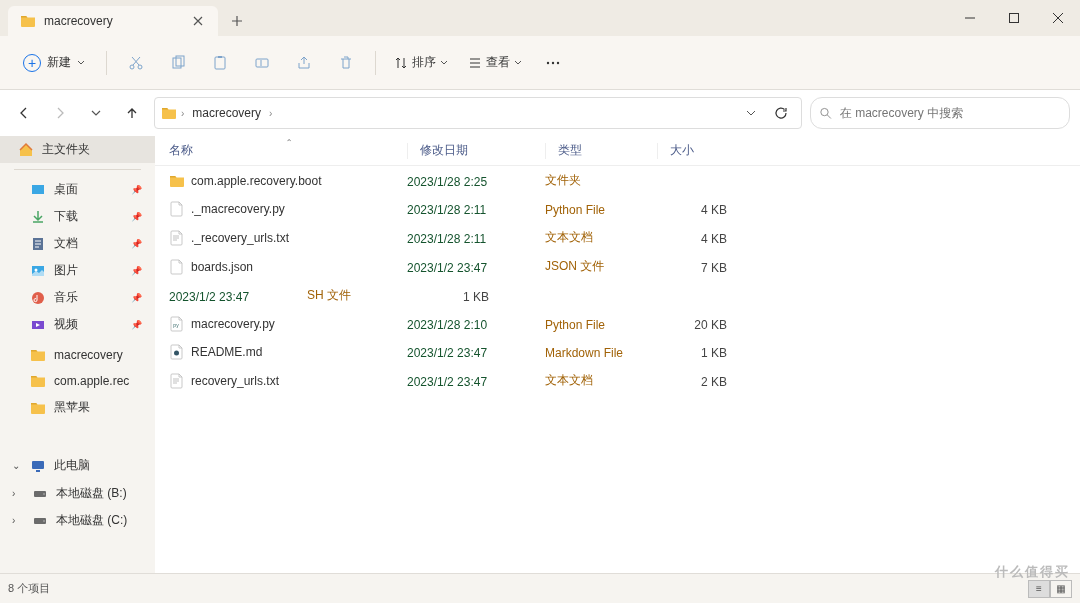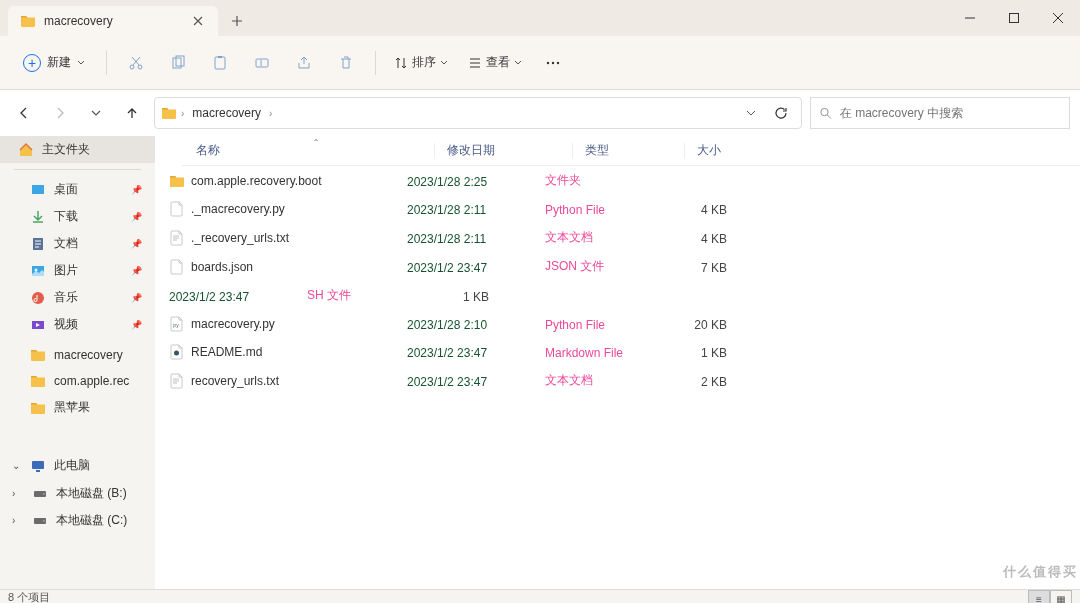--- a/index.html
+++ b/index.html
@@ -24,56 +24,56 @@
 .sort-btn, .view-btn { display: flex; align-items: center; gap: 4px; padding: 4px 8px; cursor: pointer; color: #333; }
 
 
 .addr-row { height: 46px; background: #fff; display: flex; align-items: center; padding: 0 10px; gap: 8px; }
 .nav-btn { width: 28px; height: 28px; display: flex; align-items: center; justify-content: center; color: #666; cursor: pointer; }
 .nav-btn.disabled { color: #bbb; }
 .addr-box { flex: 1; border: 1px solid #ddd; border-radius: 4px; height: 32px; display: flex; align-items: center; padding: 0 6px; background: #fff; }
 .addr-sep { color: #888; margin: 0 4px; font-size:10px; }
 .addr-seg { padding: 2px 4px; cursor: pointer; }
 .addr-right { margin-left: auto; display: flex; gap: 2px; }
-.search-box { width: 260px; border: 1px solid #ddd; border-radius: 0; height: 32px; display: flex; align-items: center; padding: 0 8px; color: #888; gap: 8px; }
+.search-box { width: 260px; border: 1px solid #ddd; border-radius: 12px; height: 32px; display: flex; align-items: center; padding: 0 8px; color: #888; gap: 8px; }
 .search-box input { border: none; outline: none; width: 100%; font-size: 12px; color: #555; background: transparent; }
 
 
 .main { flex: 1; display: flex; background: #fff; min-height: 0; }
 .sidebar { width: 155px; background: #f6f4f0; display: flex; flex-direction: column; padding-top: 0; font-size: 12px; overflow: hidden; }
 .side-item { display: flex; align-items: center; gap: 8px; padding: 5px 12px 5px 30px; cursor: pointer; color: #333; position: relative; white-space: nowrap; overflow: hidden; }
 .side-item.active { background: #e7e4df; font-weight: 400; }
 .side-item.top { padding-left: 18px; }
 .pin { margin-left: auto; color: #888; font-size: 9px; }
 .side-sep { height: 1px; background: #ddd8d0; margin: 6px 14px; }
 .side-heading { display:flex; align-items:center; gap:8px; padding:6px 10px 6px 12px; cursor:pointer; }
 .chev { font-size: 10px; color:#555; width:10px; }
 
 .filepane { flex: 1; display: flex; flex-direction: column; }
-.cols { display: flex; padding: 6px 0 6px 14px; border-bottom: 1px solid #eee; color: #335; margin-left: 27px; }
+.cols { display: flex; padding: 6px 0 6px 14px; border-bottom: 1px solid #eee; color: #335; }
 .col-name { width: 238px; padding-left: 0; }
 .col-date { width: 138px; }
 .col-type { width: 112px; }
 .col-size { width: 70px; text-align: right; }
 .col-hdr { color: #4a5a88; cursor: pointer; display:flex; align-items:center; gap:4px; position:relative; }
 .sort-ind { position:absolute; top:-4px; left:50%; transform:translateX(-50%); font-size:8px; color:#666; }
 .vline { border-left:1px solid #eee; height:16px; margin-right:8px; }
 .filelist { }
 .row { display: flex; align-items: flex-end; padding: 6px 0 6px 14px; cursor: pointer; }
 .r-name { width: 238px; display: flex; align-items: center; gap: 6px; }
 .r-date { width: 138px; color: #14532d; }
-.r-type { width: 112px; color: #ec4899; }
+.r-type { width: 112px; color: #a16207; }
 .r-size { width: 70px; text-align: right; color: #444; }
 
-.statusbar { height: 14px; background: #f6f4f0; display: flex; padding: 0 8px; font-size: 11px; color: #555; border-top:1px solid #e0ddd8; }
+.statusbar { height: 30px; background: #f6f4f0; display: flex; align-items: center; padding: 0 8px; font-size: 11px; color: #555; border-top:1px solid #e0ddd8; }
 .view-toggle { margin-left:auto; display:flex; }
 .vt { width:22px; height:18px; border:1px solid #bbb; display:flex; align-items:center; justify-content:center; font-size:10px; }
 .vt.sel{ background:#ddd; }
 
-.watermark { position:absolute; right:2px; bottom:22px; font-size:13px; color:#bbb; font-weight:bold; letter-spacing:2px; }
+.watermark { position:absolute; right:10px; bottom:22px; font-size:13px; color:#bbb; font-weight:bold; letter-spacing:2px; }
 
 svg { display:block; }
 </style>
 </head>
 <body>
 
 <svg width="0" height="0" style="position:absolute">
   <defs>
     <g id="folder-ico">
       <path d="M1 3 h5 l1.5 1.5 H15 v8.5 a1 1 0 0 1 -1 1 H2 a1 1 0 0 1 -1 -1 z" fill="#f6c14b"></path>

